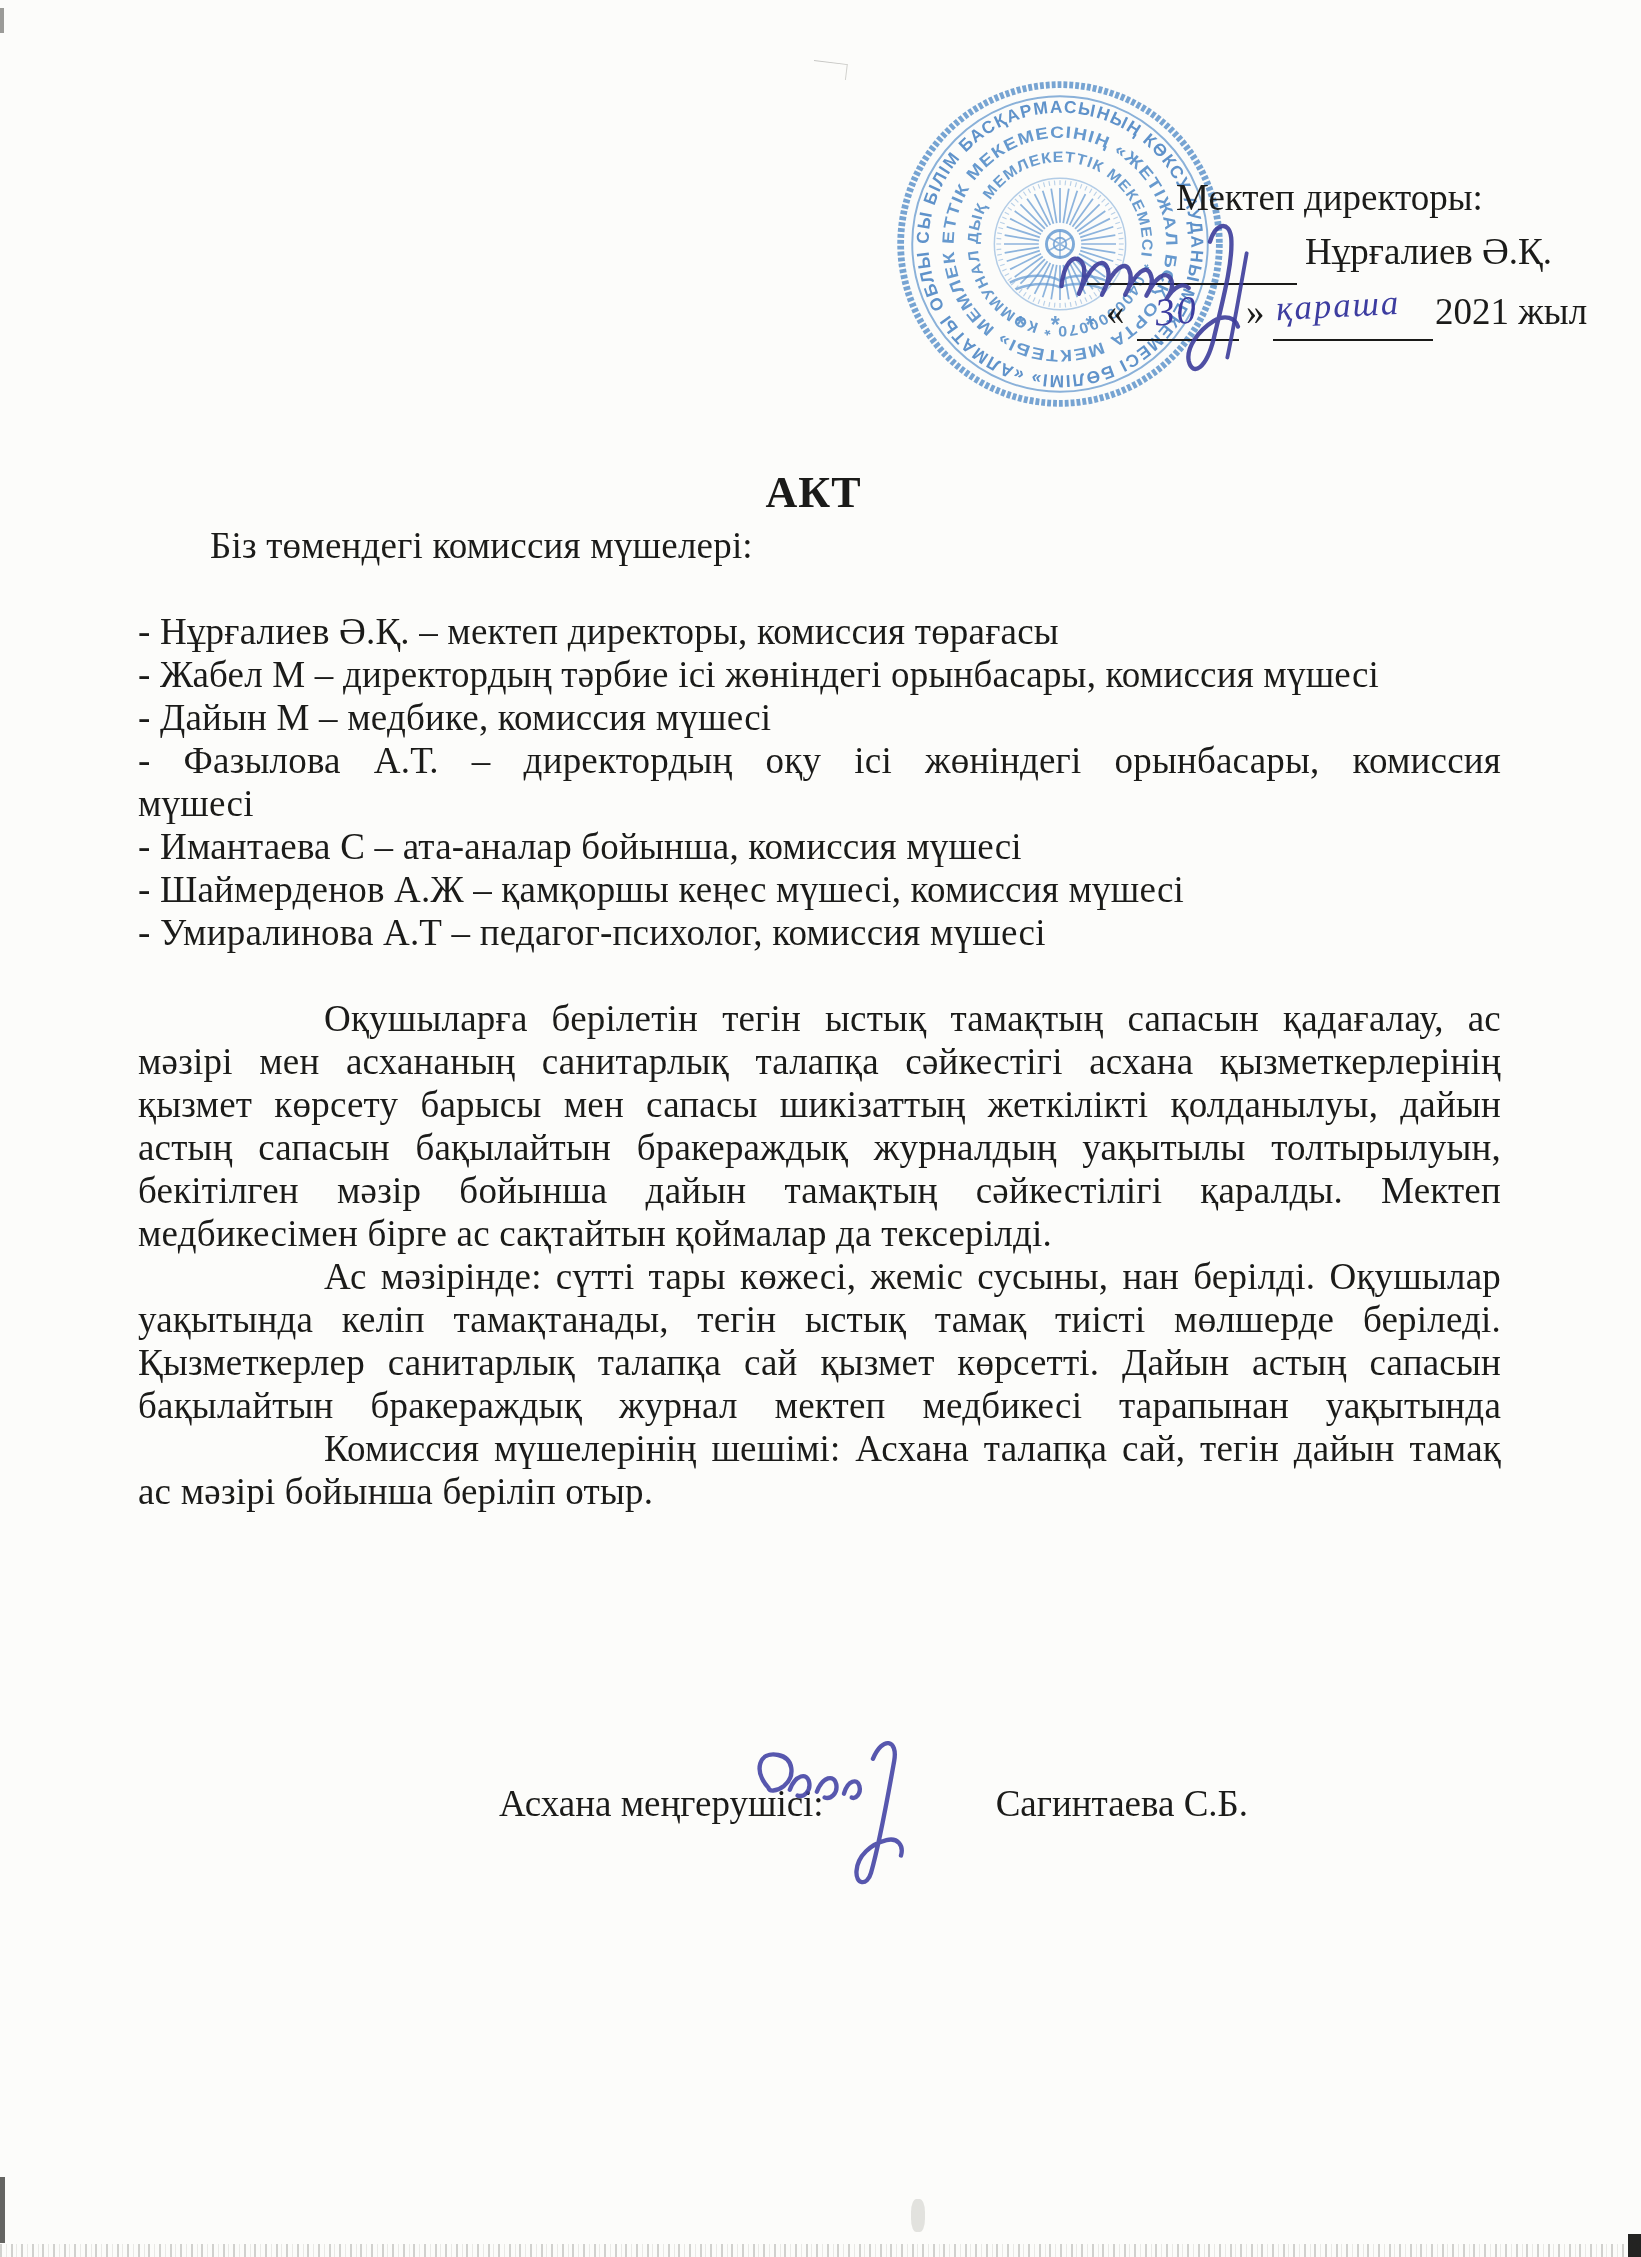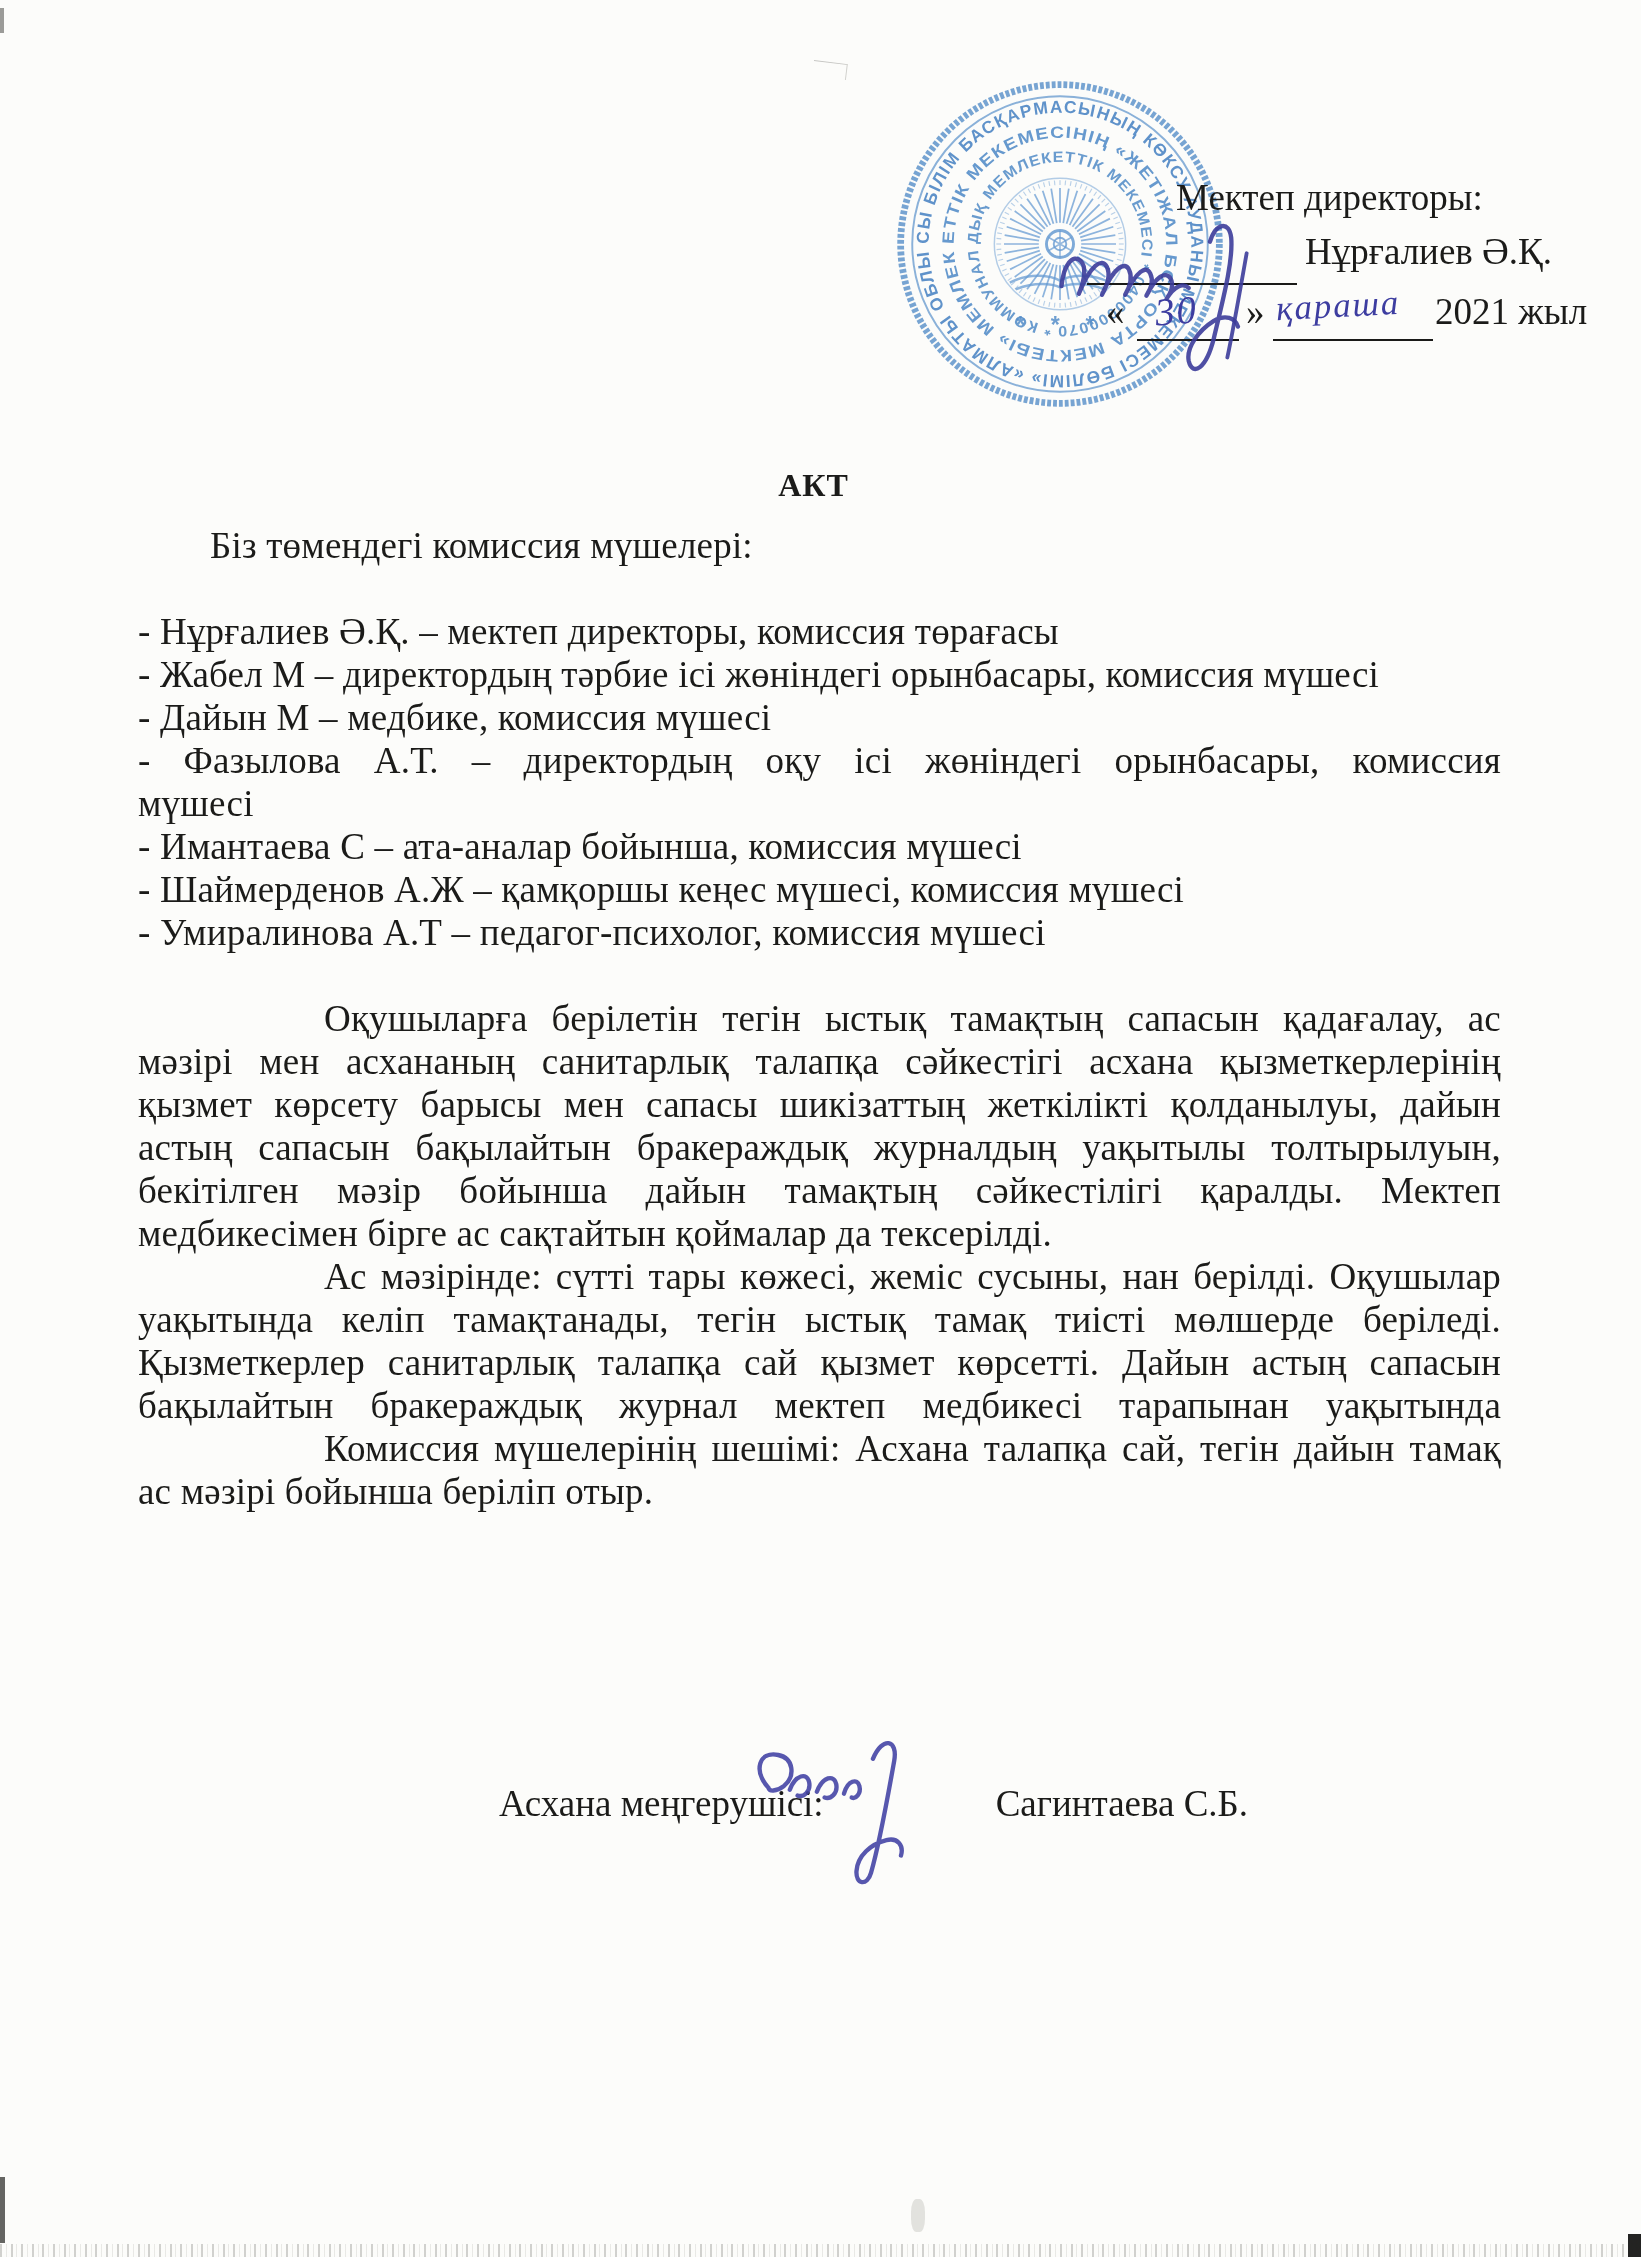--- a/index.html
+++ b/index.html
@@ -16,21 +16,21 @@
     font-size:37px;line-height:43px;
     letter-spacing:0.2px;
     z-index:3;
   }
   .bl{height:43px;overflow:visible;margin-left:12px;}
   .intro{text-indent:72px;}
   .j{text-align:justify;text-align-last:justify;}
   .pj{text-align:justify;text-align-last:justify;text-indent:186px;}
   .doc-title{
     left:126px;top:467px;width:1375px;text-align:center;
-    font-size:32px;font-weight:bold;letter-spacing:1px;z-index:3;
+    font-size:44px;font-weight:bold;letter-spacing:1px;z-index:3;
   }
   
   .hdr{font-size:37px;z-index:4;white-space:nowrap;}
   .uline{border-top:2.4px solid #1a1a18;z-index:4;}
   .hand{
     font-style:italic;color:#3d3da0;z-index:5;
     font-size:39px;letter-spacing:1.9px;
   }
   
   .ftr{left:499px;top:1782px;font-size:37px;z-index:3;white-space:nowrap;}

